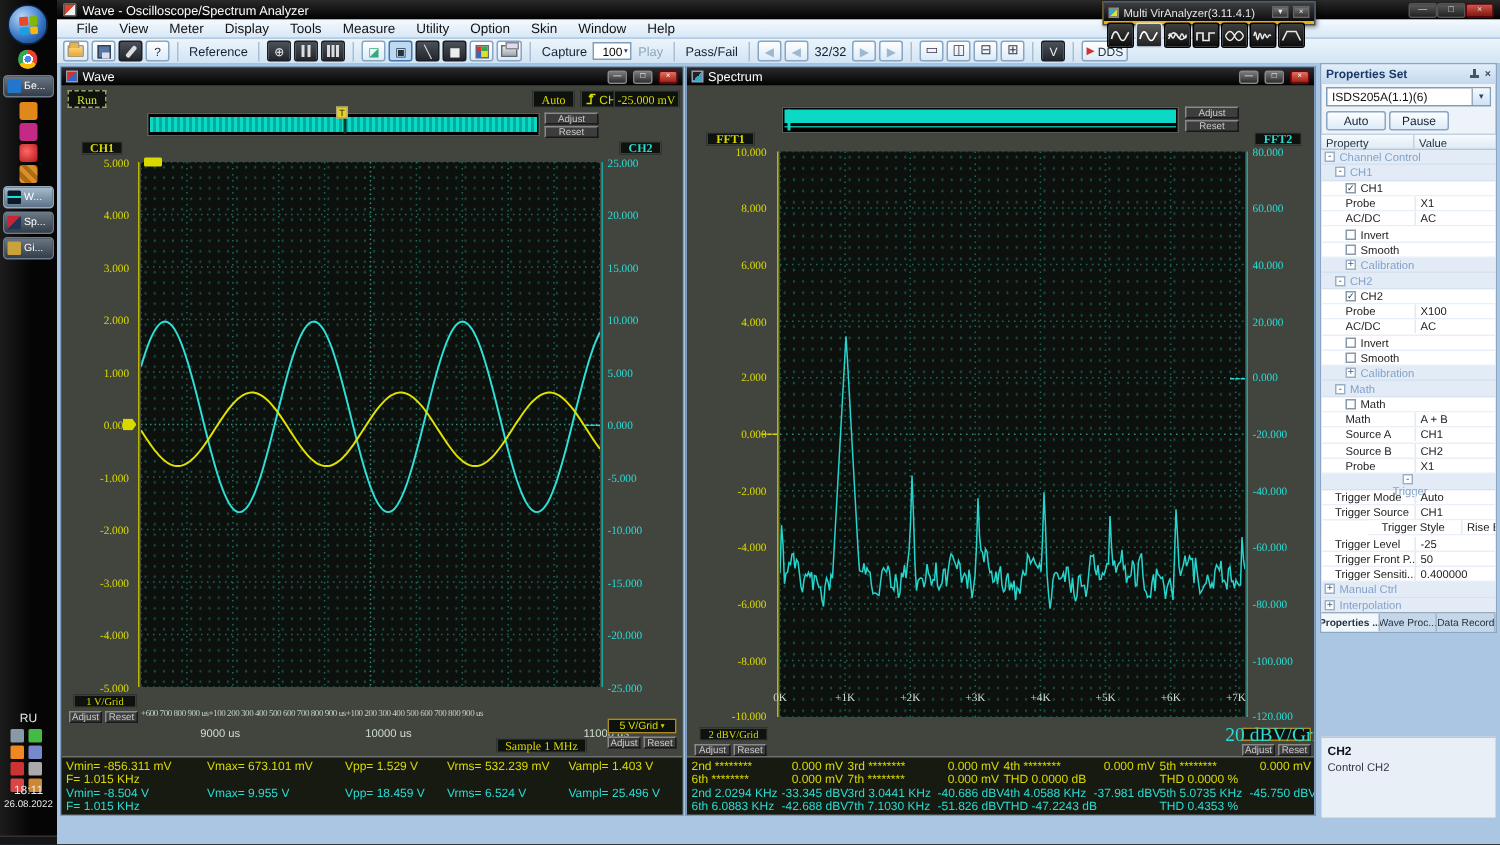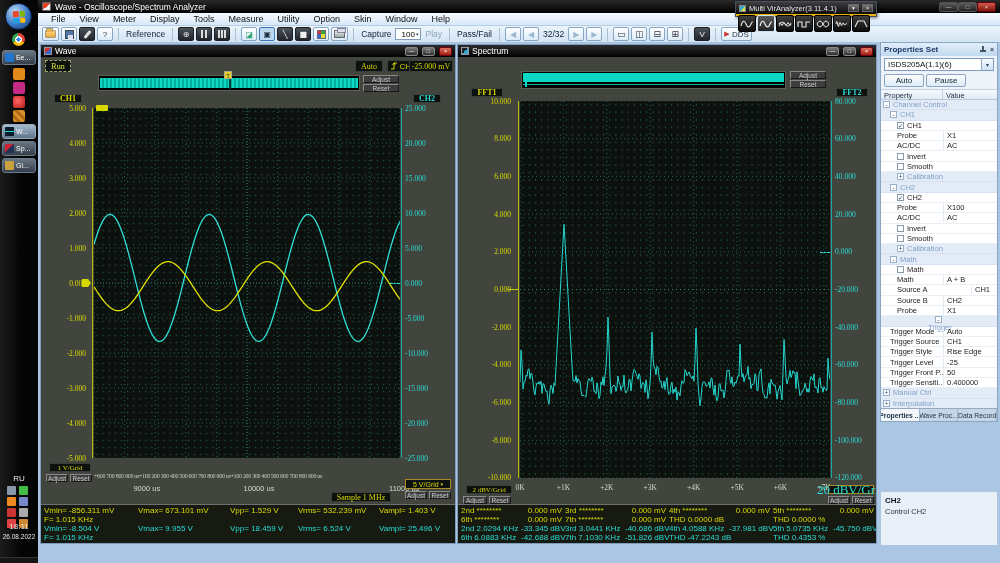--- a/index.html
+++ b/index.html
@@ -568,21 +568,21 @@
               <div class="tk">0.000</div>
               <div class="tk">-20.000</div>
               <div class="tk">-40.000</div>
               <div class="tk">-60.000</div>
               <div class="tk">-80.000</div>
               <div class="tk">-100.000</div>
               <div class="tk">-120.000</div>
             </div>
           <div class="dashm" style="left:362px;top:195px"></div>
 
-          <div class="xticks" style="left:62px;top:426px;width:304px;height:9px">
+          <div class="xticks" style="left:62px;top:403px;width:304px;height:9px">
 
           <div class="xtk">0K</div>
               <div class="xtk">+1K</div>
               <div class="xtk">+2K</div>
               <div class="xtk">+3K</div>
               <div class="xtk">+4K</div>
               <div class="xtk">+5K</div>
               <div class="xtk">+6K</div>
               <div class="xtk">+7K</div>
             </div>
@@ -727,21 +727,21 @@
             <span class="clbl">Math</span>
           </div>
           <div class="prow check-off" style="padding-left: 16px;">
             <span class="cb"></span>
             <span>Math</span>
           </div>
           <div class="prow prop" style="padding-left: 16px;">
             <span class="plbl" style="width:46px">Math</span>
             <span class="pval">A + B</span>
           </div>
-          <div class="prow prop" style="padding-left: 16px; gap: 28px;">
+          <div class="prow prop" style="padding-left: 16px;">
             <span class="plbl" style="width:46px">Source A</span>
             <span class="pval">CH1</span>
           </div>
           <div class="prow prop" style="padding-left: 16px;">
             <span class="plbl" style="width:46px">Source B</span>
             <span class="pval">CH2</span>
           </div>
           <div class="prow prop" style="padding-left: 16px;">
             <span class="plbl" style="width:46px">Probe</span>
             <span class="pval">X1</span>
@@ -751,21 +751,21 @@
             <span class="clbl">Trigger</span>
           </div>
           <div class="prow prop" style="padding-left: 9px;">
             <span class="plbl" style="width:53px">Trigger Mode</span>
             <span class="pval">Auto</span>
           </div>
           <div class="prow prop" style="padding-left: 9px;">
             <span class="plbl" style="width:53px">Trigger Source</span>
             <span class="pval">CH1</span>
           </div>
-          <div class="prow prop" style="padding-left: 9px;">
+          <div class="prow prop" style="padding-left: 9px; margin-left: 31px;">
             <span class="plbl" style="width:53px">Trigger Style</span>
             <span class="pval">Rise Edge</span>
           </div>
           <div class="prow prop" style="padding-left: 9px;">
             <span class="plbl" style="width:53px">Trigger Level</span>
             <span class="pval">-25</span>
           </div>
           <div class="prow prop" style="padding-left: 9px;">
             <span class="plbl" style="width:53px">Trigger Front P...</span>
             <span class="pval">50</span>

